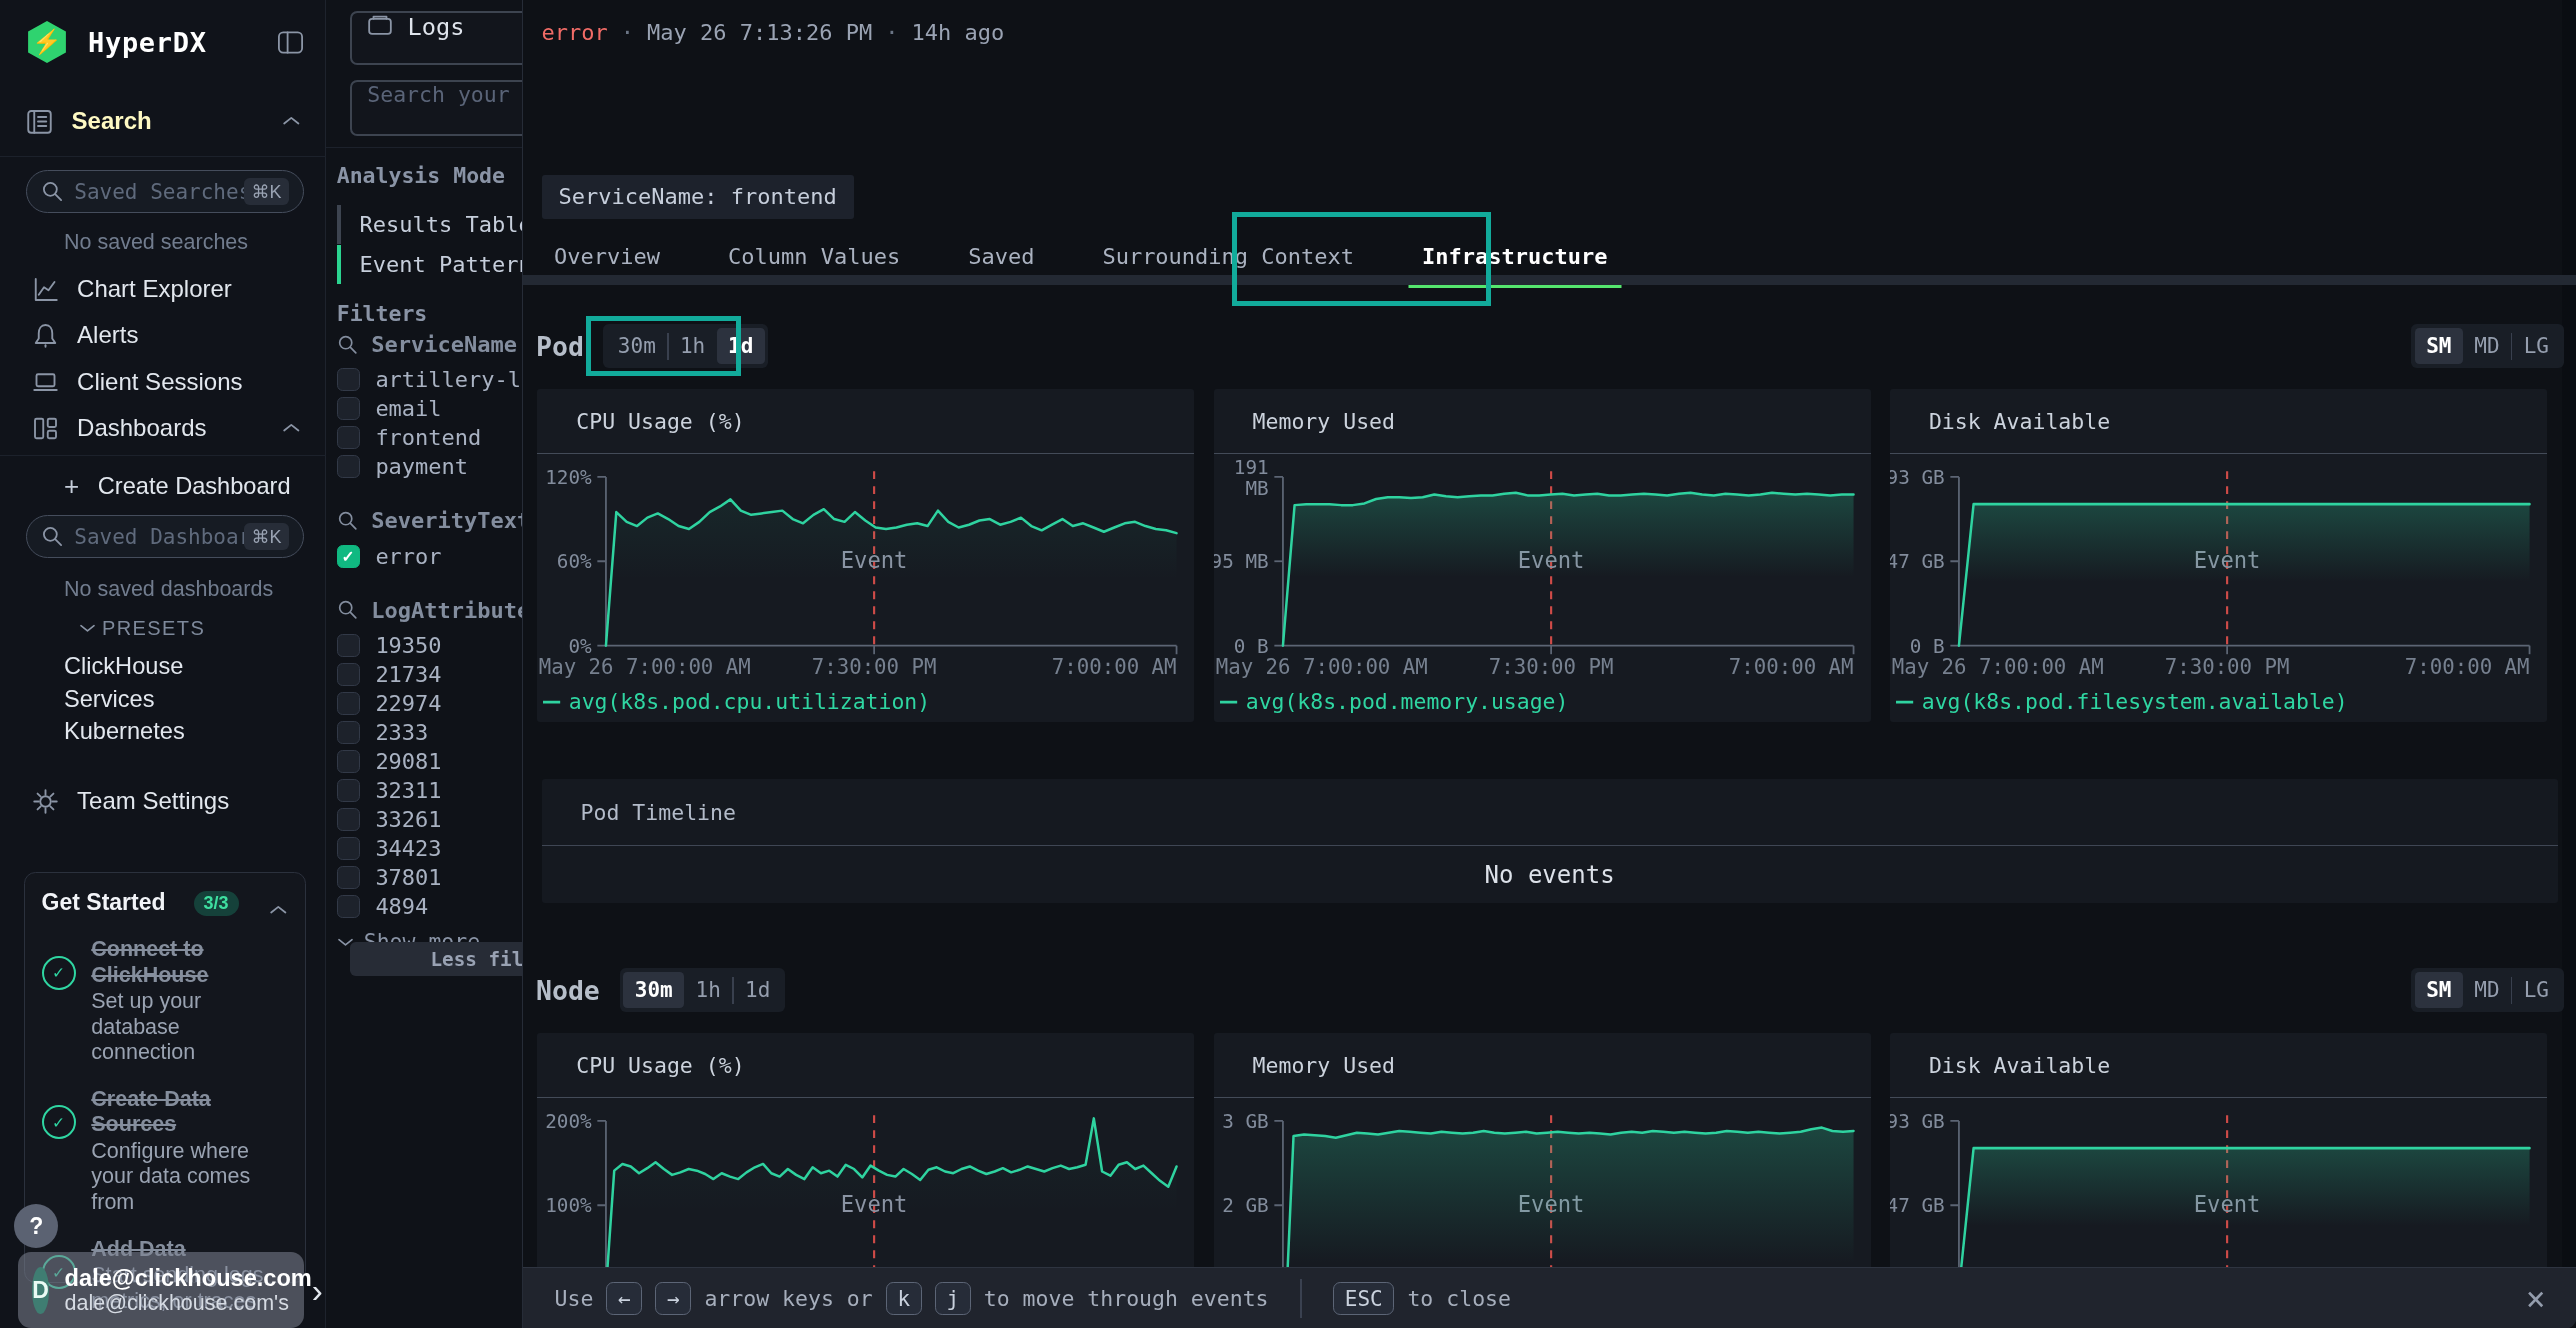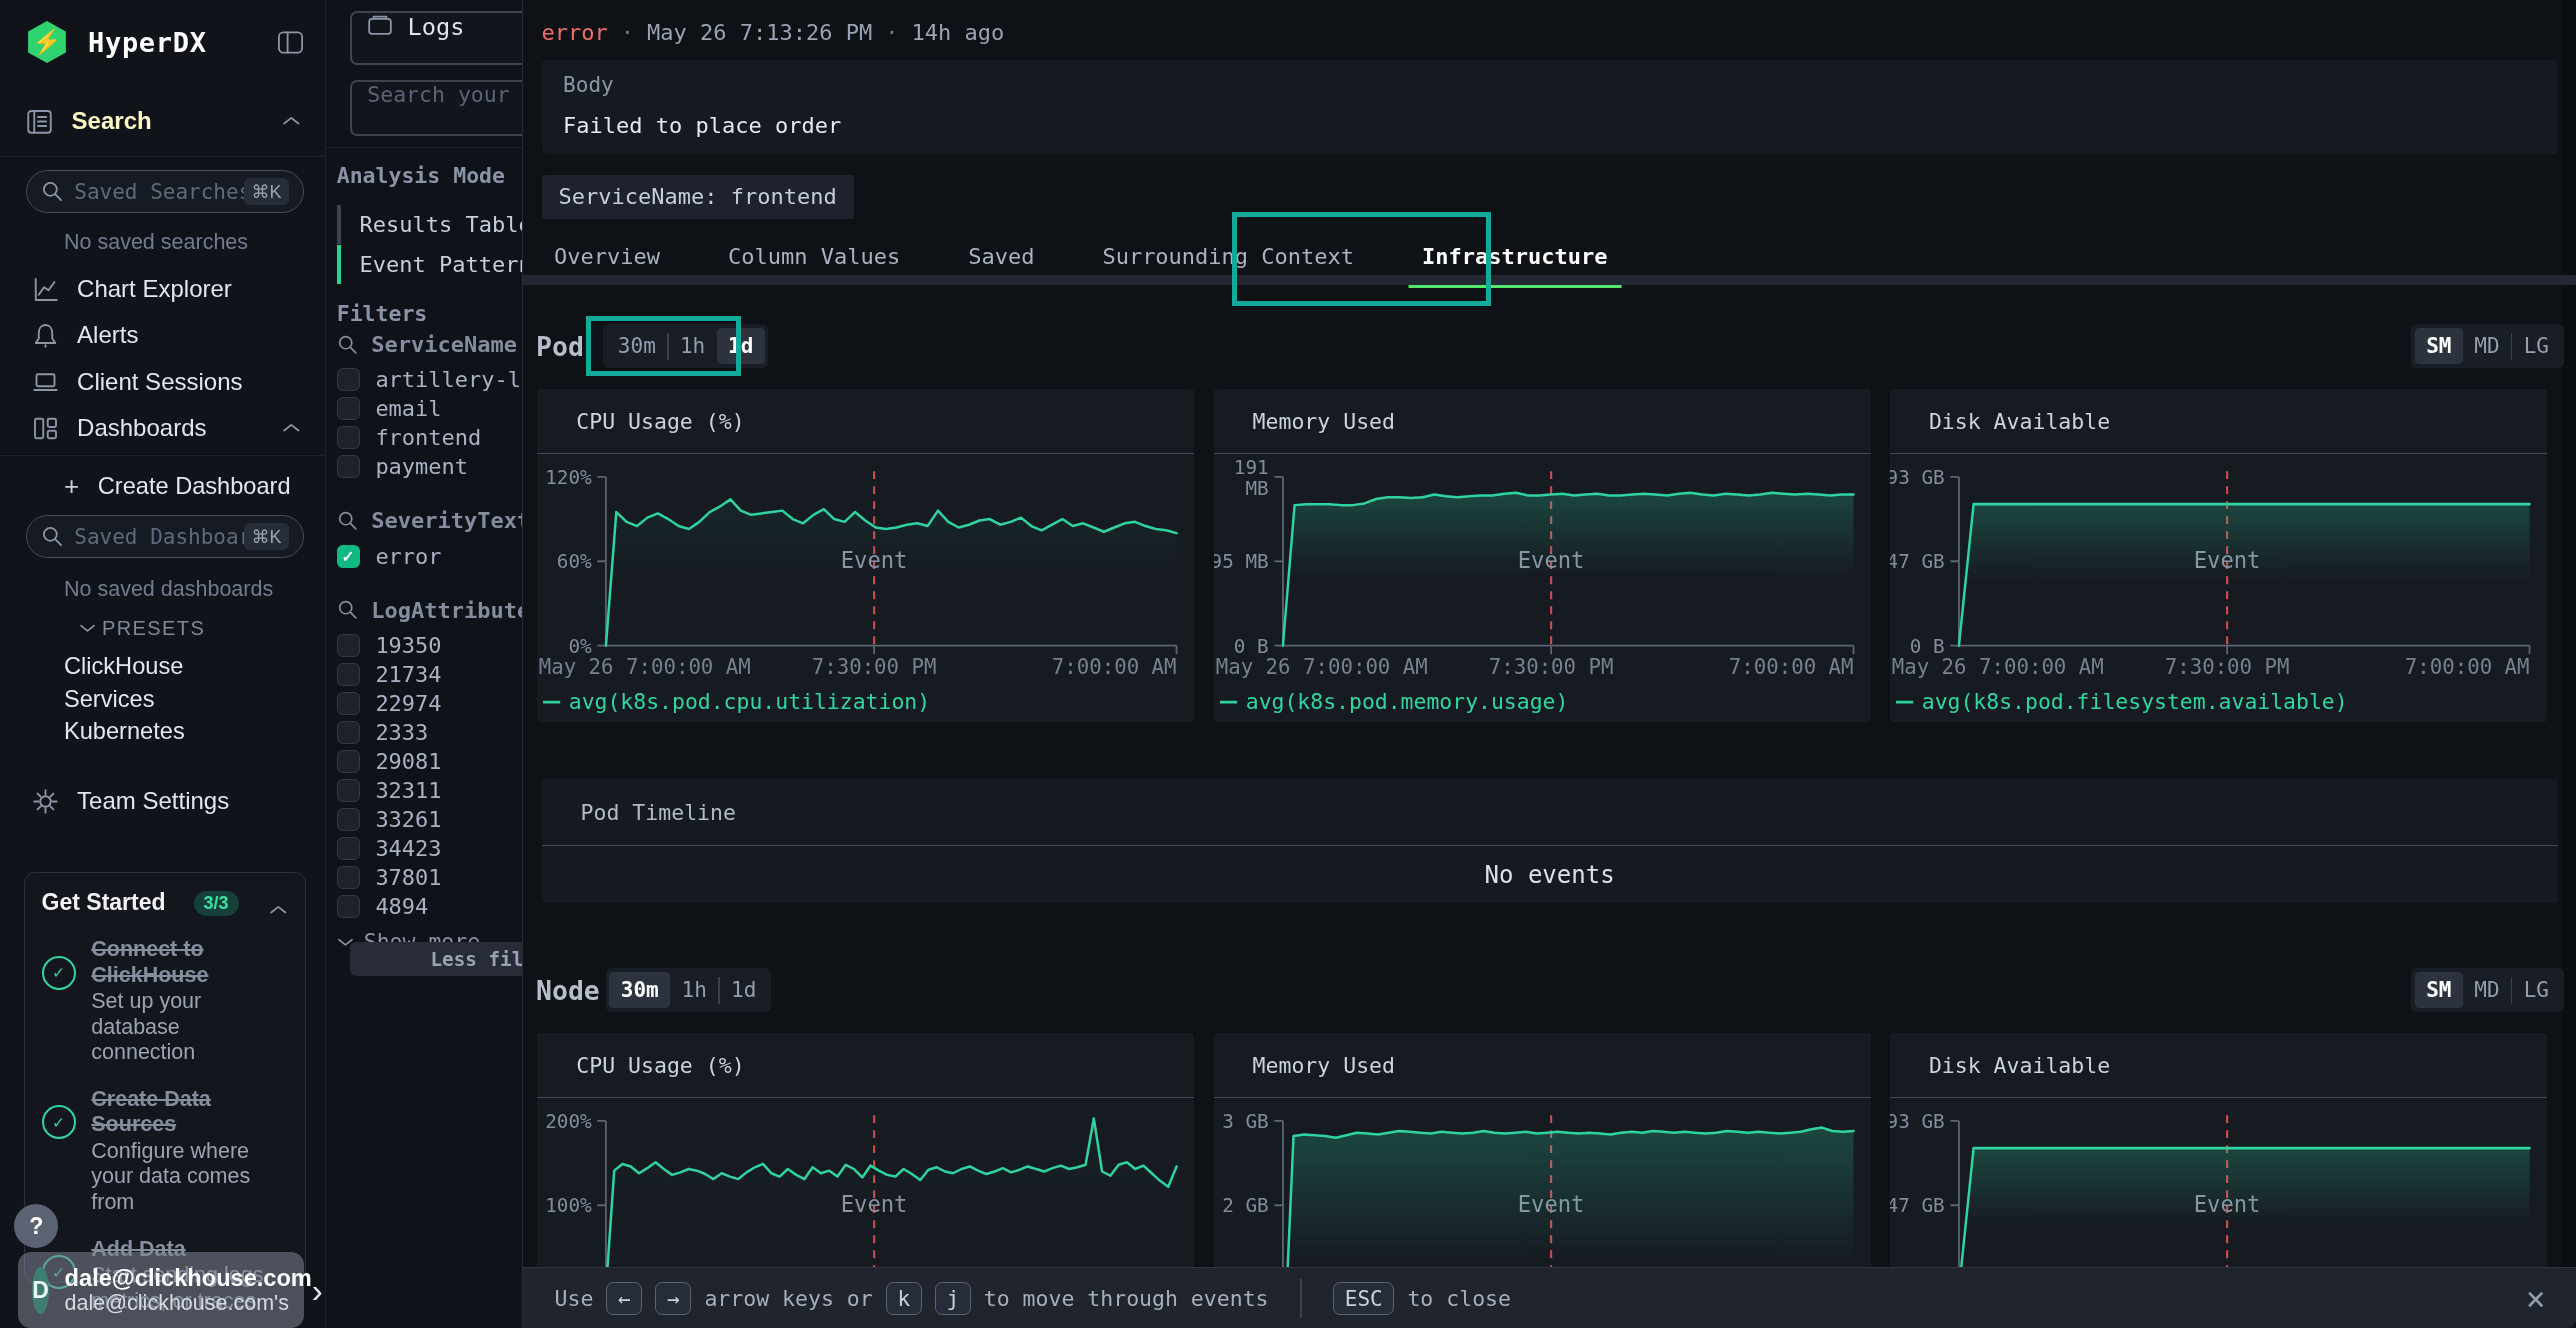--- a/index.html
+++ b/index.html
@@ -428,24 +428,20 @@
     <div class="gutter"></div>
 
     <div class="d-head">
       <span class="lvl-error">error</span>
       <span class="d-sep">·</span>
       <span class="d-muted">May 26 7:13:26 PM</span>
       <span class="d-sep">·</span>
       <span class="d-muted">14h ago</span>
     </div>
 
-    <div class="body-card">
-      <div class="lab">Body</div>
-      <div class="val">Failed to place order</div>
-    </div>
 
     <div class="tag-chip">ServiceName: frontend</div>
 
     <div class="tabs">
       <span class="tab">Overview</span>
       <span class="tab">Column Values</span>
       <span class="tab">Saved</span>
       <span class="tab">Surrounding Context</span>
       <span class="tab active">Infrastructure</span>
     </div>
@@ -566,21 +562,21 @@
           </div>
       </div>
     </div>
 
     <div class="tl-card">
       <div class="tl-head">Pod Timeline</div>
       <div class="tl-empty">No events</div>
     </div>
 
     <div class="sec-row" style="top:960px">
-      <span class="sec-title" style="margin-right:6px">Node</span>
+      <span class="sec-title" style="margin-right:20px">Node</span>
       <div class="seg">
         <span class="s on">30m</span>
         <span class="s">1h</span>
         <span class="vd"></span>
         <span class="s">1d</span>
       </div>
       <div class="seg sizes">
         <span class="s on">SM</span>
         <span class="s">MD</span>
         <span class="vd"></span>

